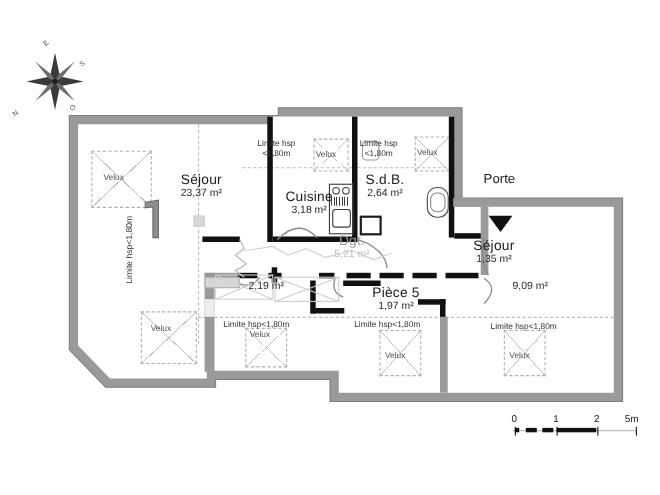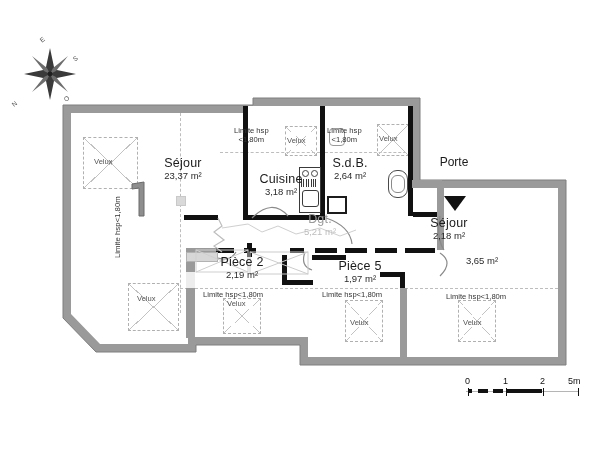--- a/index.html
+++ b/index.html
@@ -250,34 +250,33 @@
     <div class="room-area">2,64 m²</div>
   </div>
 
   <div class="room-label faded" style="left:284px;top:212px;width:72px;">
     <div class="room-name">Dgt.</div>
     <div class="room-area">5,21 m²</div>
   </div>
 
   <div class="room-label" style="left:413px;top:216px;width:72px;">
     <div class="room-name">Séjour</div>
-    <div class="room-area">2,18 m²</div>
+    <div class="room-area">1,35 m²</div>
   </div>
 
   <div class="room-label" style="left:441px;top:255px;width:82px;">
-    <div class="room-area">3,65 m²</div>
+    <div class="room-area">9,09 m²</div>
   </div>
 
   <div class="room-label" style="left:322px;top:259px;width:76px;">
     <div class="room-name">Pièce 5</div>
     <div class="room-area">1,97 m²</div>
   </div>
 
   <div class="room-label" style="left:204px;top:255px;width:76px;">
-    <div class="room-name">Pièce 2</div>
     <div class="room-area">2,19 m²</div>
   </div>
 
   <div class="entry-label" style="left:412px;top:155px;width:84px;">
     <div>Porte</div>
   </div>
   <svg class="abs" style="left:444px;top:196px;" width="22" height="16">
     <polygon points="0,0 22,0 11,15" fill="#111111"></polygon>
   </svg>
 

